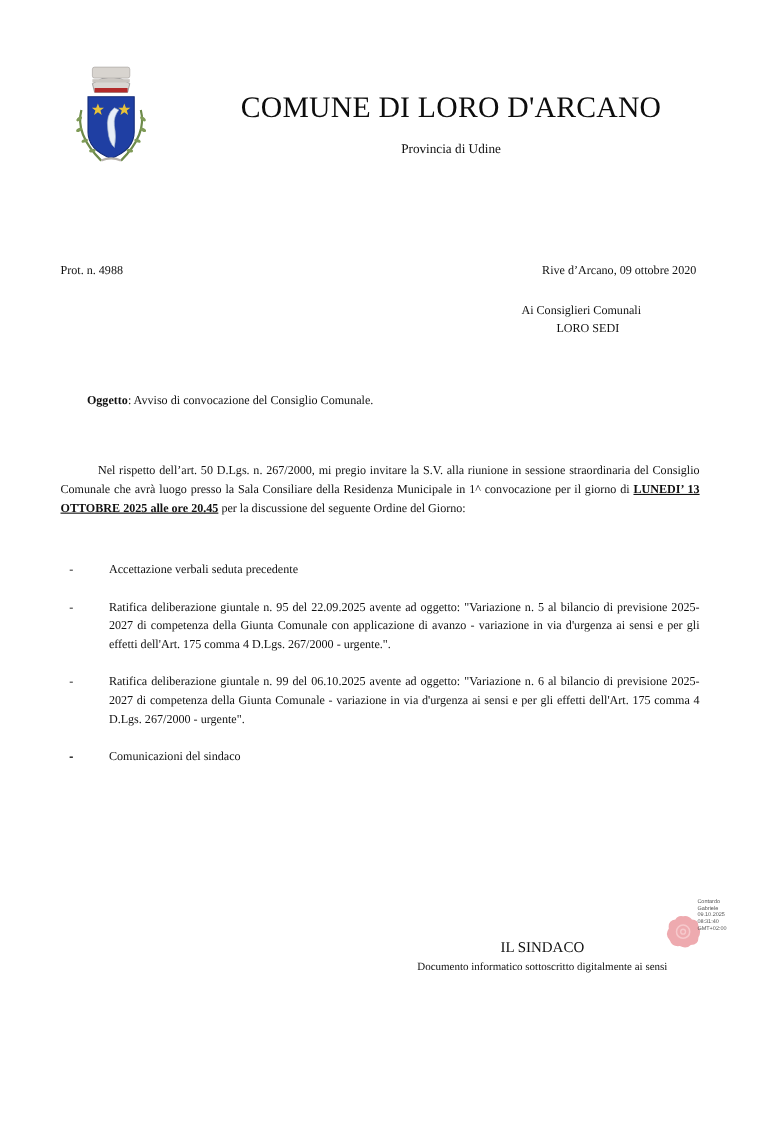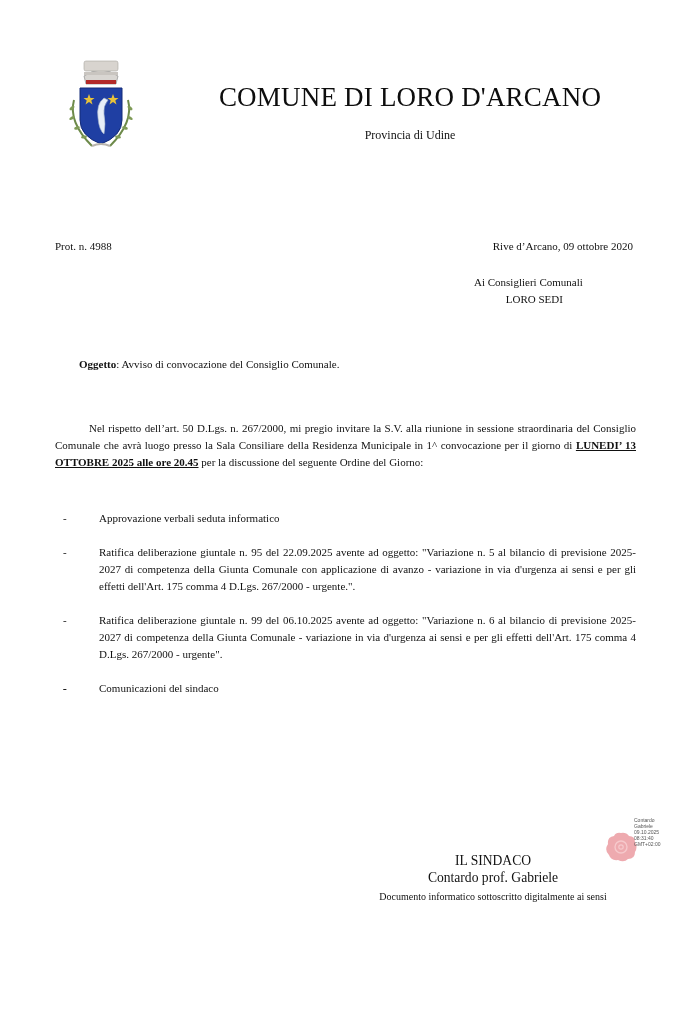--- a/index.html
+++ b/index.html
@@ -88,21 +88,21 @@
   <div class="l2">LORO SEDI</div>
 </div>
 
 <div id="subject" class="abs t14">
   <b>Oggetto</b><span>: Avviso di convocazione del Consiglio Comunale.</span>
 </div>
 
 <div id="body-para" class="abs t14"><span>Nel rispetto dell’art. 50 D.Lgs. n. 267/2000, mi pregio invitare la S.V. alla riunione in sessione straordinaria del Consiglio Comunale che avrà luogo presso la Sala Consiliare della Residenza Municipale in 1^ convocazione per il giorno di </span><span class="em">LUNEDI’ 13 OTTOBRE 2025 alle ore 20.45</span><span> per la discussione del seguente Ordine del Giorno:</span></div>
 
 <ul id="agenda" class="abs t14">
-  <li><span class="dash">-</span><span>Approvazione verbali seduta informatico</span></li>
+  <li><span class="dash">-</span><span>Accettazione verbali seduta precedente</span></li>
   <li><span class="dash">-</span><span>Ratifica deliberazione giuntale n. 95 del 22.09.2025 avente ad oggetto: "Variazione n. 5 al bilancio di previsione 2025-2027 di competenza della Giunta Comunale con applicazione di avanzo - variazione in via d'urgenza ai sensi e per gli effetti dell'Art. 175 comma 4 D.Lgs. 267/2000 - urgente.".</span></li>
   <li><span class="dash">-</span><span>Ratifica deliberazione giuntale n. 99 del 06.10.2025 avente ad oggetto: "Variazione n. 6 al bilancio di previsione 2025-2027 di competenza della Giunta Comunale - variazione in via d'urgenza ai sensi e per gli effetti dell'Art. 175 comma 4 D.Lgs. 267/2000 - urgente".</span></li>
   <li><span class="dash">-</span></li>
   <li><span class="dash">-</span><span>Comunicazioni del sindaco</span></li>
 </ul>
 
 <div id="stamp" class="abs">
   <svg width="32" height="30" viewBox="0 0 32 30">
     <path d="M16 1 Q21 0 24 4 Q30 4 30 10 Q33 15 30 20 Q30 27 23 27 Q19 31 13 28 Q6 29 4 23 Q-1 18 3 12 Q2 5 9 4 Q11 0 16 1 Z" fill="#eb9ba1" opacity="0.85"></path>
     <circle cx="16" cy="15" r="6" fill="none" stroke="#f6c9cc" stroke-width="1.4"></circle>
@@ -112,17 +112,16 @@
 <div id="stamp-text" class="abs">
   <div>Contardo</div>
   <div>Gabriele</div>
   <div>09.10.2025</div>
   <div>08:31:40</div>
   <div>GMT+02:00</div>
 </div>
 
 <div id="sign-block" class="abs">
   <div id="sign-title">IL SINDACO</div>
-  <div id="sign-name">Contardo prof. Gabriele</div>
   <div id="sign-note">
     <div>Documento informatico sottoscritto digitalmente ai sensi</div>
   </div>
 </div>
 
 </body></html>

